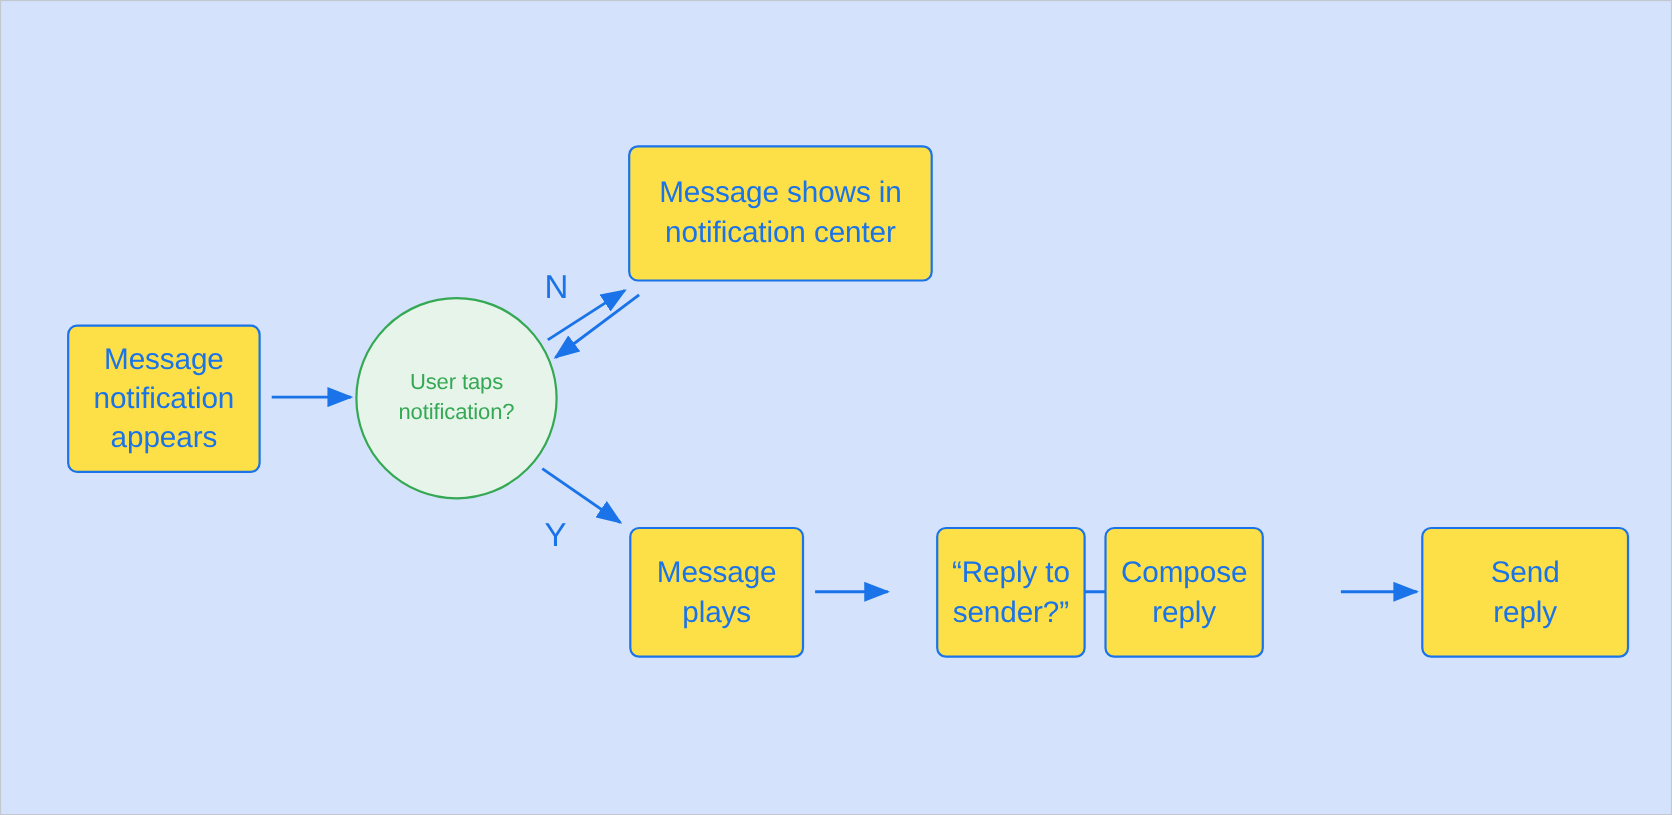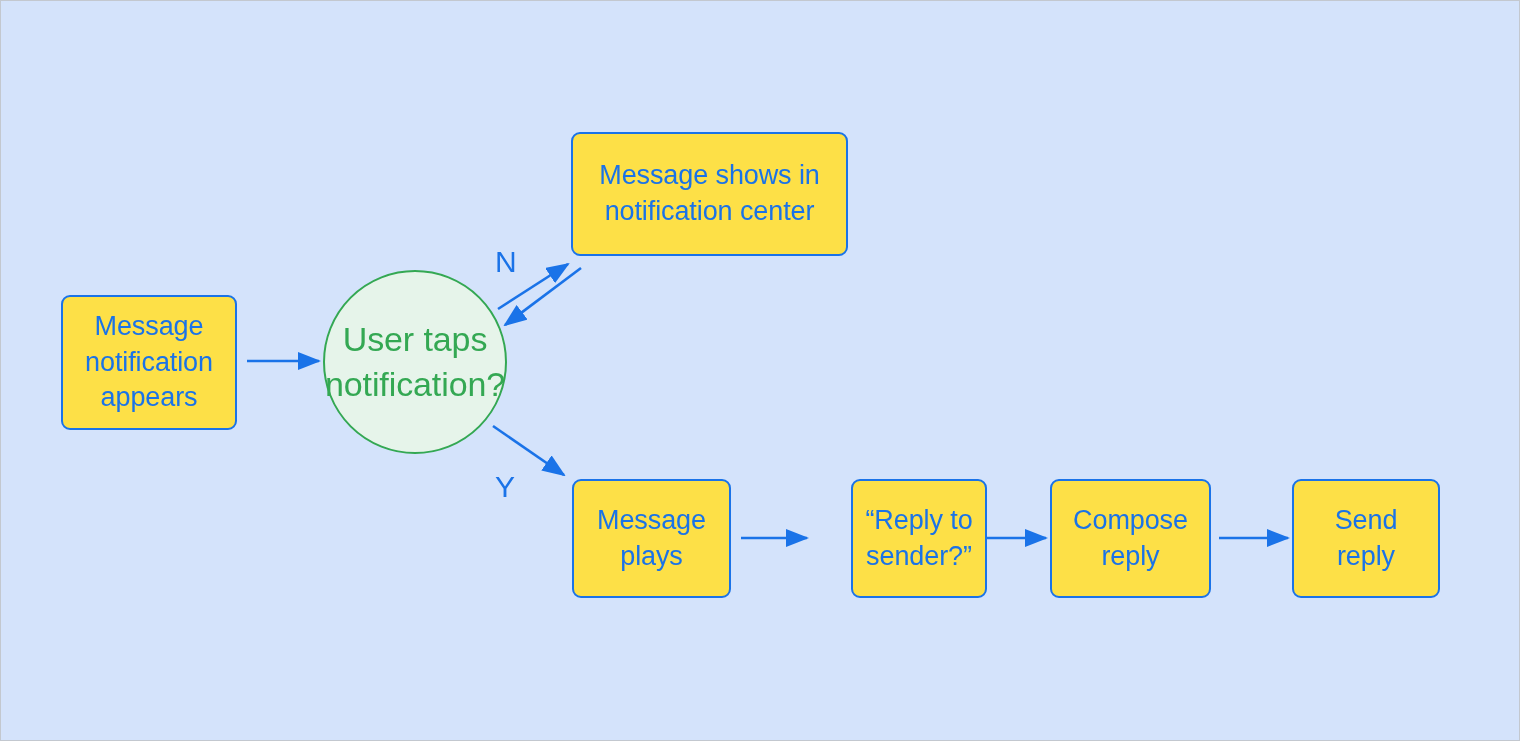--- a/index.html
+++ b/index.html
@@ -40,21 +40,21 @@
     color: #1a73e8;
     font-size: 27px;
     line-height: 1.33;
     letter-spacing: -0.1px;
   }
   .node-circle {
     background: #e6f4ea;
     border: 2.5px solid #34a853;
     border-radius: 50%;
     color: #34a853;
-    font-size: 34px;
+    font-size: 20px;
     line-height: 1.33;
     letter-spacing: -0.1px;
   }
   .edge-label {
     position: absolute;
     color: #1a73e8;
     font-size: 30px;
     line-height: 1;
     letter-spacing: 0px;
   }
@@ -105,26 +105,26 @@
   <div class="node node-box" style="left: 571px; top: 478px; width: 159px; height: 119px;">
     <span class="node-text">Message
 plays</span>
   </div>
 
   <div class="node node-box" style="left: 850px; top: 478px; width: 136px; height: 119px;">
     <span class="node-text">“Reply to
 sender?”</span>
   </div>
 
-  <div class="node node-box" style="left: 1049px; top: 478px; width: 161px; height: 119px;">
+  <div class="node node-box" style="left: 1003px; top: 478px; width: 145px; height: 119px;">
     <span class="node-text">Compose
 reply</span>
   </div>
 
-  <div class="node node-box" style="left: 1291px; top: 478px; width: 148px; height: 119px;">
+  <div class="node node-box" style="left: 1291px; top: 478px; width: 189px; height: 119px;">
     <span class="node-text">Send
 reply</span>
   </div>
 
   <span class="edge-label" style="left: 494px; top: 246px;">N</span>
 
   <span class="edge-label" style="left: 494px; top: 471px;">Y</span>
 
 </div>
 

